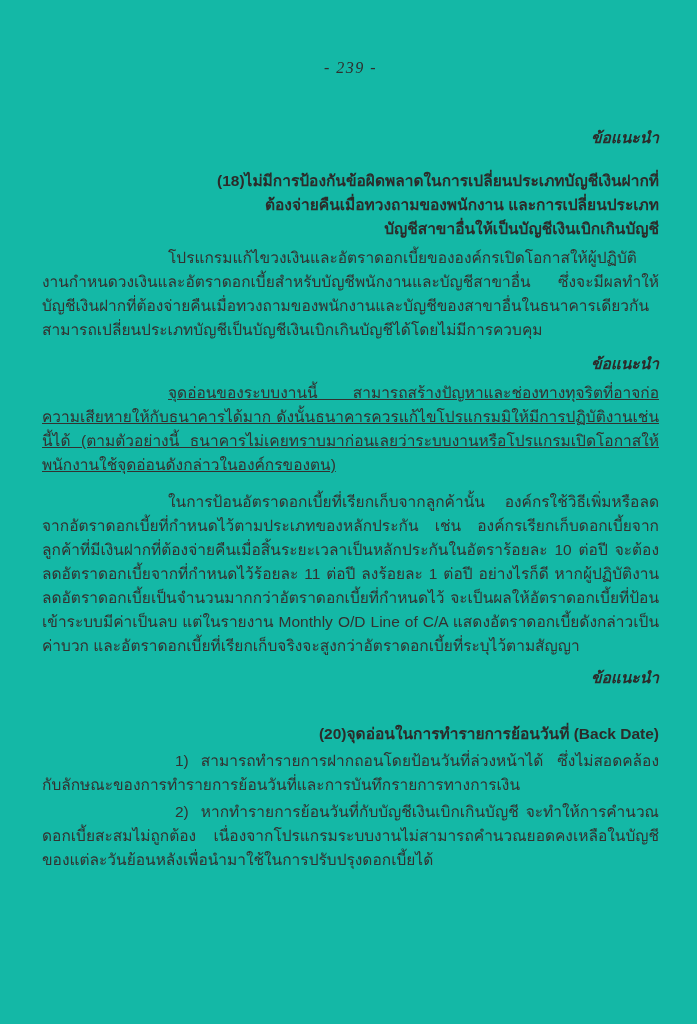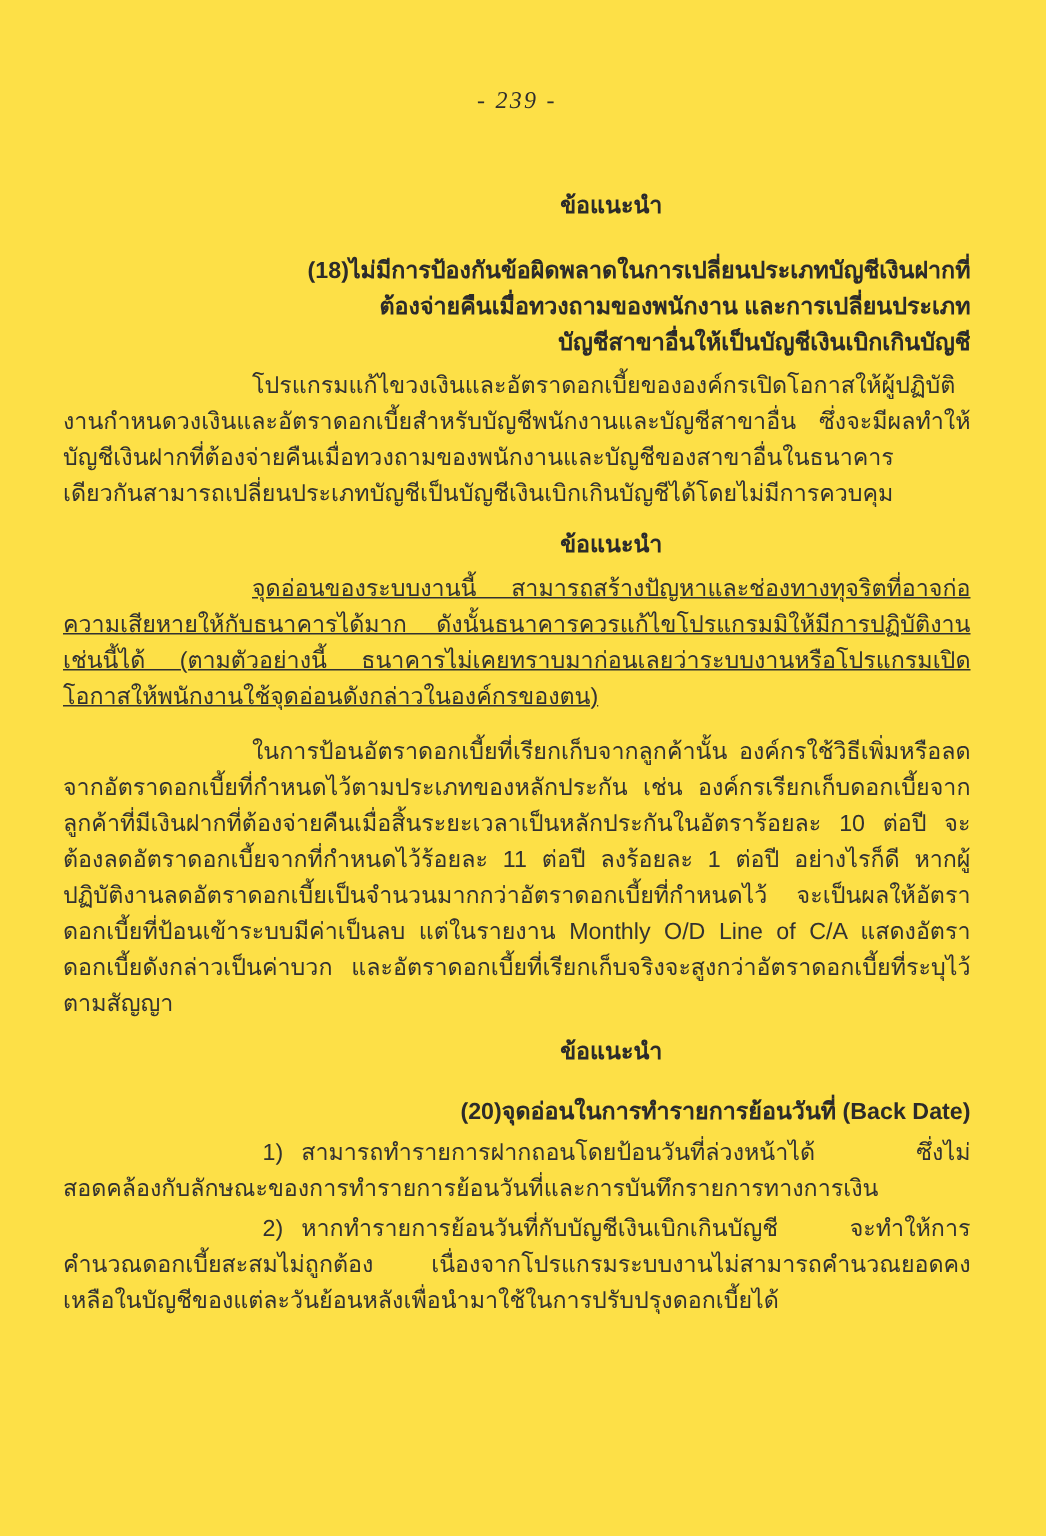--- a/index.html
+++ b/index.html
@@ -5,43 +5,44 @@
   html, body { margin: 0; padding: 0; }
   body {
     width: 697px; height: 1024px;
     background: #e9e9e9;
     font-family: "Liberation Sans", "DejaVu Sans", sans-serif;
   }
   .doc-page {
     position: relative;
     width: 697px; height: 1024px;
     margin: 0 auto;
-    background: #fde047;
+    background: #14b8a6;
     color: #333231;
     box-sizing: border-box;
-    padding: 0 50px 0 42px;
+    padding: 0 38px 0 42px;
     font-size: 15.5px;
     line-height: 24px;
     overflow: hidden;
     text-align: justify;
   }
   .page-number {
     padding-top: 56px;
     text-align: center;
     font-family: "Liberation Serif", "DejaVu Serif", serif;
     font-style: italic;
     font-size: 16px;
     letter-spacing: 1.5px;
     color: #2f2e2d;
   }
   .advice-heading {
     font-weight: bold;
     color: #2c2b2a;
-    text-align: center;
+    text-align: right;
     margin: 0 0 0 126px;
+    font-style: italic;
   }
   .advice-heading.first { margin-top: 46px; }
   .advice-heading.second { margin-top: 10px; }
   .advice-heading.third { margin-top: 8px; }
   .para {
     margin: 0;
     text-indent: 126px;
   }
   .para.p1 { margin-top: 8px; }
   .para.p2 { margin-top: 5px; }
@@ -60,21 +61,21 @@
     padding-left: 190px;
     text-indent: -42px;
   }
   .sec-heading .sec-num {
     display: inline-block;
     width: 42px;
     text-indent: 0;
   }
   .sec-heading.s18 { margin-top: 19px; }
   .sec-heading.s19 { margin-top: 14px; }
-  .sec-heading.s20 { margin-top: 16px; }
+  .sec-heading.s20 { margin-top: 32px; }
   .sub-para {
     margin: 3px 0 0 0;
     text-indent: 133px;
   }
   .sub-para .sub-num { margin-right: 12px; }
 </style>
 </head>
 <body>
 
 <div class="doc-page">

